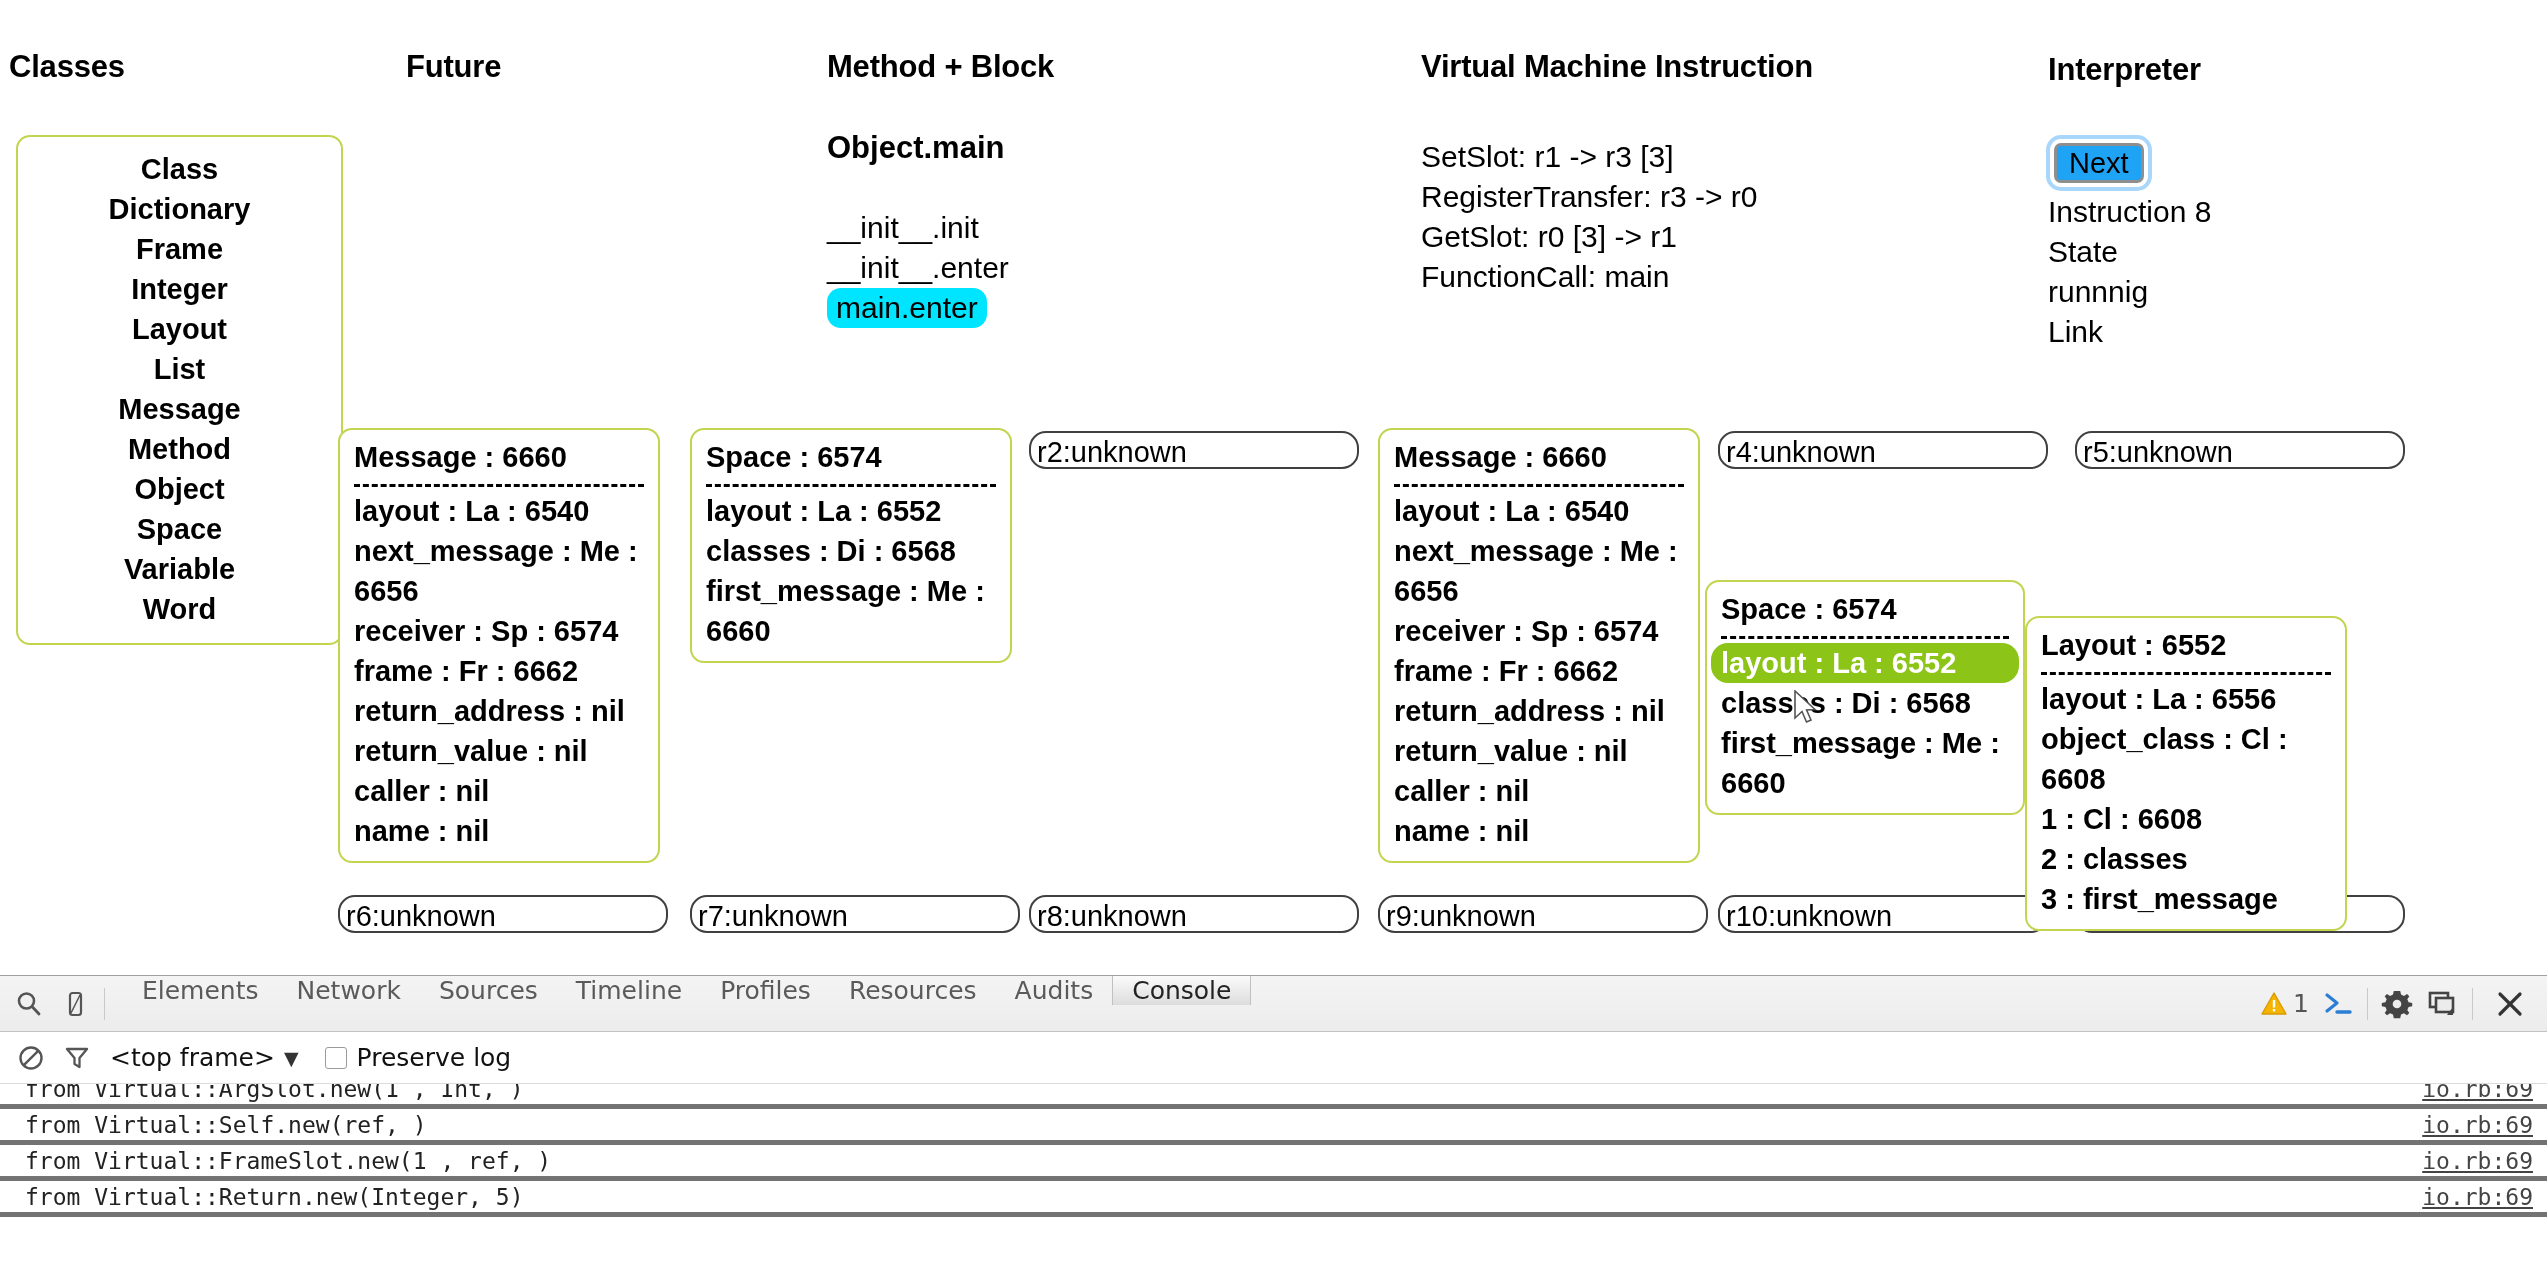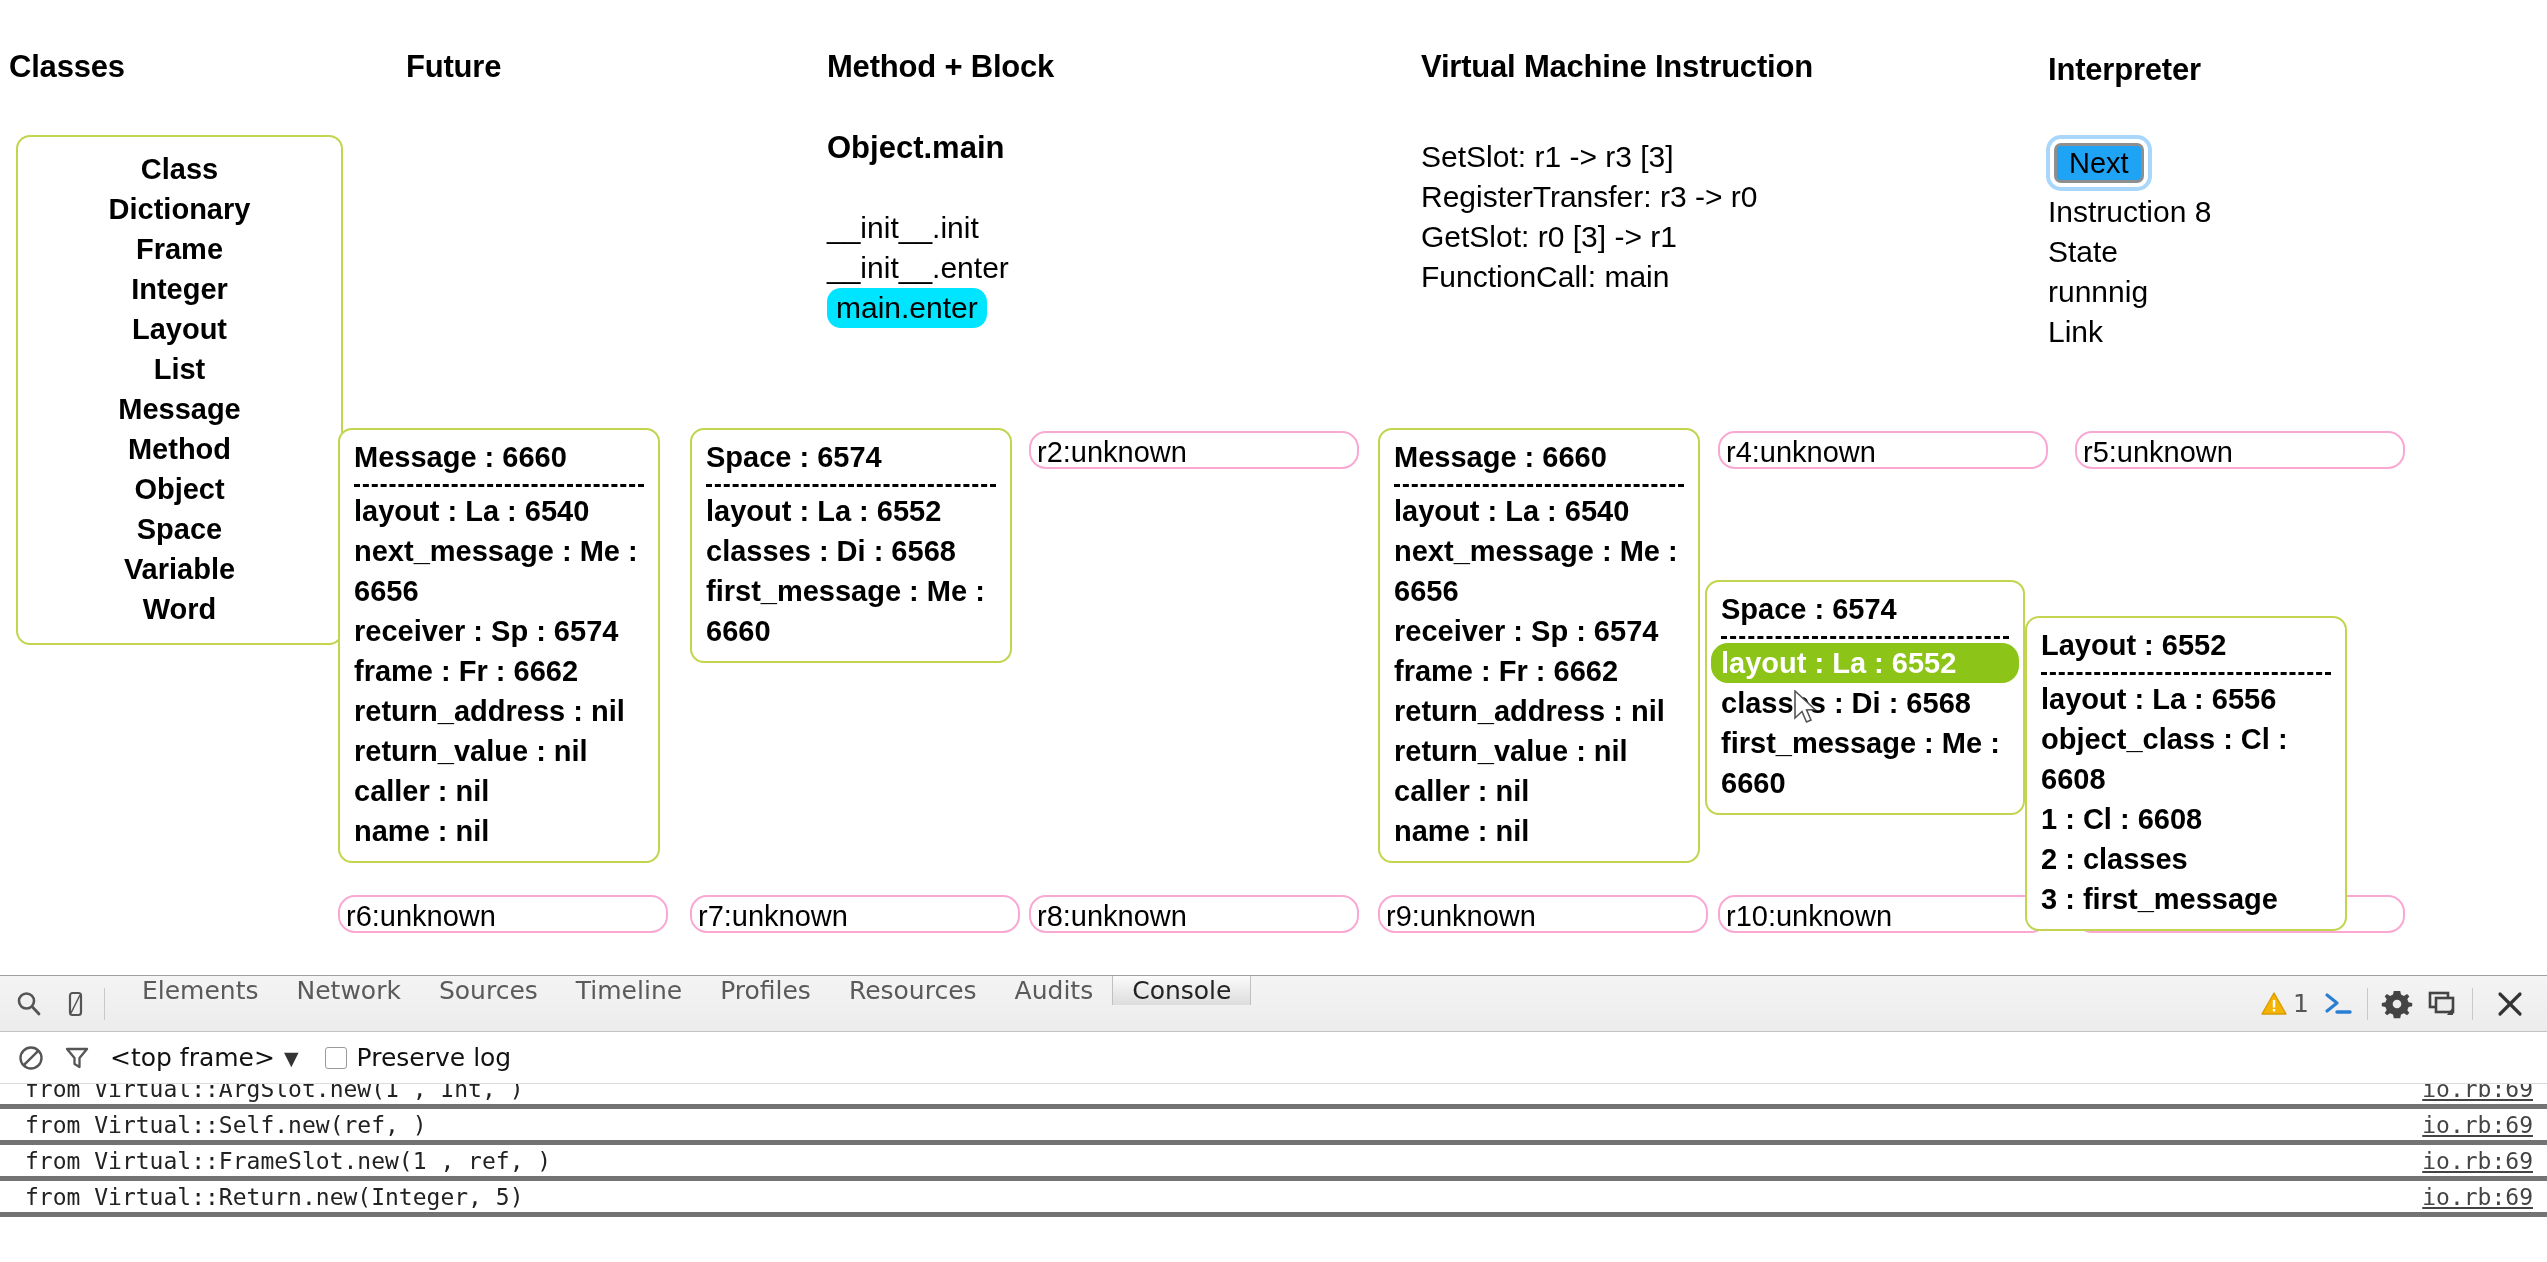--- a/index.html
+++ b/index.html
@@ -36,21 +36,21 @@
   }
   .obj-box .field{white-space:normal;}
   .obj-box .field.green{
     background:#8cc417;color:#ffffff;border-radius:17px;
     padding:0 10px;margin:0 -10px;display:block;
   }
 
   
   .reg-box{
     position:absolute;box-sizing:border-box;
-    border:2px solid #f9a8d4;border-radius:17px;background:#fff;
+    border:2px solid #404040;border-radius:17px;background:#fff;
     font-size:29px;color:#000;line-height:34px;
     padding:2px 6px;white-space:nowrap;overflow:hidden;
   }
 
   
   .next-btn{
     position:absolute;box-sizing:border-box;
     background:#1fa3f5;color:#000;font-size:29px;
     border:3px solid #8e8e8e;border-radius:7px;
     padding:0 12px;line-height:34px;

